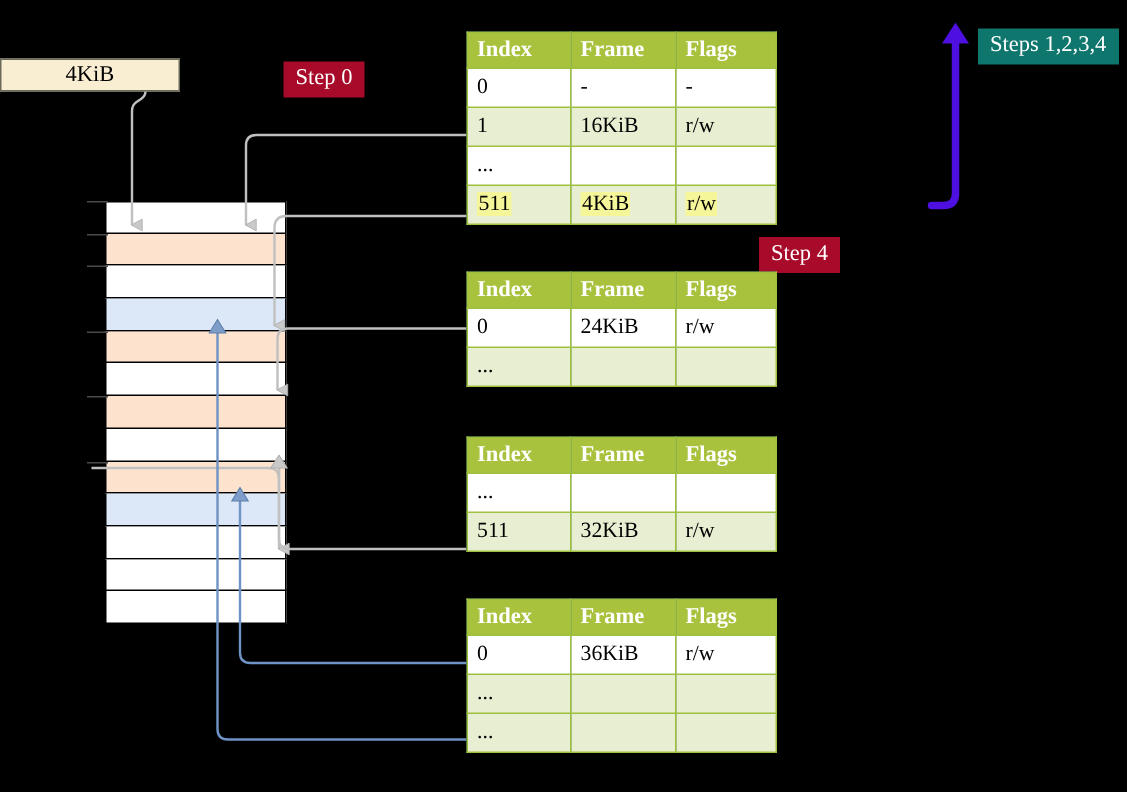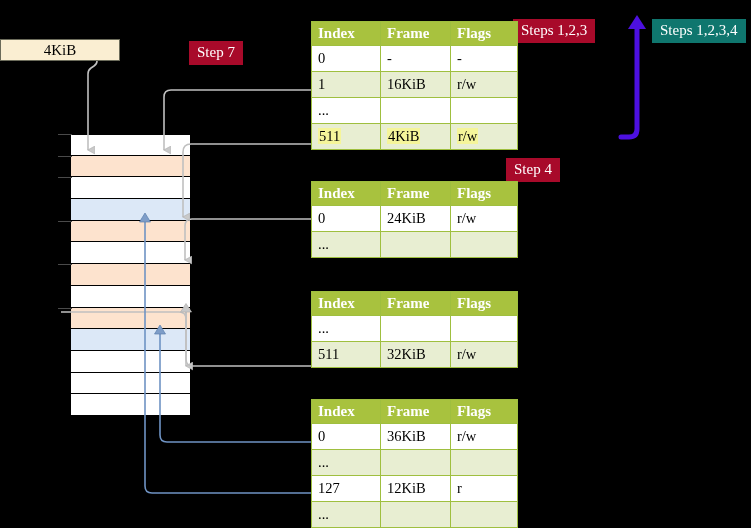--- a/index.html
+++ b/index.html
@@ -64,26 +64,23 @@
 </head>
 <body>
 
 <div id="stage">
 
   <div class="kib-box" style="left:0px;top:39px;width:120px;height:22px;">
     <span>4KiB</span>
   </div>
 
   <div class="badge red" style="left:189px;top:41px;">
-    <span>Step 7</span>
-  </div>
-
-  <div class="badge red" style="left:513px;top:19px;">
-    <span>Steps 1,2,3</span>
-  </div>
+    <span>Step 0</span>
+  </div>
+
 
   <div class="badge blue" style="left:652px;top:19px;">
     <span>Steps 1,2,3,4</span>
   </div>
 
   <div class="badge red" style="left:506px;top:158px;">
     <span>Step 4</span>
   </div>
 
   <div class="memcol" id="memcol" style="left:70px;top:134px;width:121px;">
@@ -248,25 +245,20 @@
           <tr class="plain">
             <td class="c-idx">0</td>
             <td class="c-frm">36KiB</td>
             <td class="c-flg">r/w</td>
           </tr>
           <tr class="alt">
             <td class="c-idx">...</td>
             <td class="c-frm"></td>
             <td class="c-flg"></td>
           </tr>
-          <tr class="plain">
-            <td class="c-idx">127</td>
-            <td class="c-frm">12KiB</td>
-            <td class="c-flg">r</td>
-          </tr>
           <tr class="alt">
             <td class="c-idx">...</td>
             <td class="c-frm"></td>
             <td class="c-flg"></td>
           </tr>
         </tbody>
       </table>
     </div>
 
 </div>

